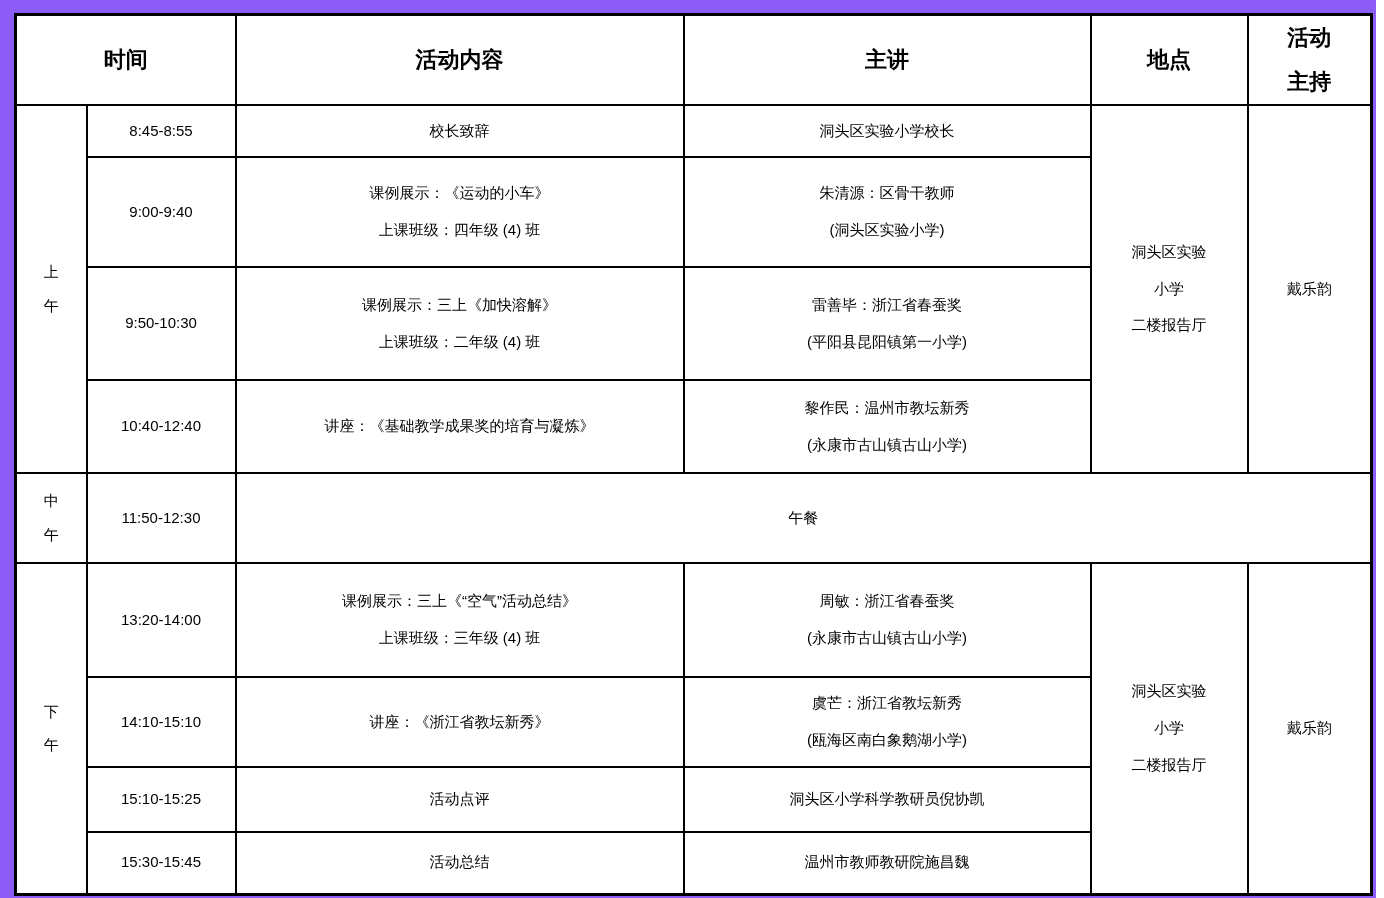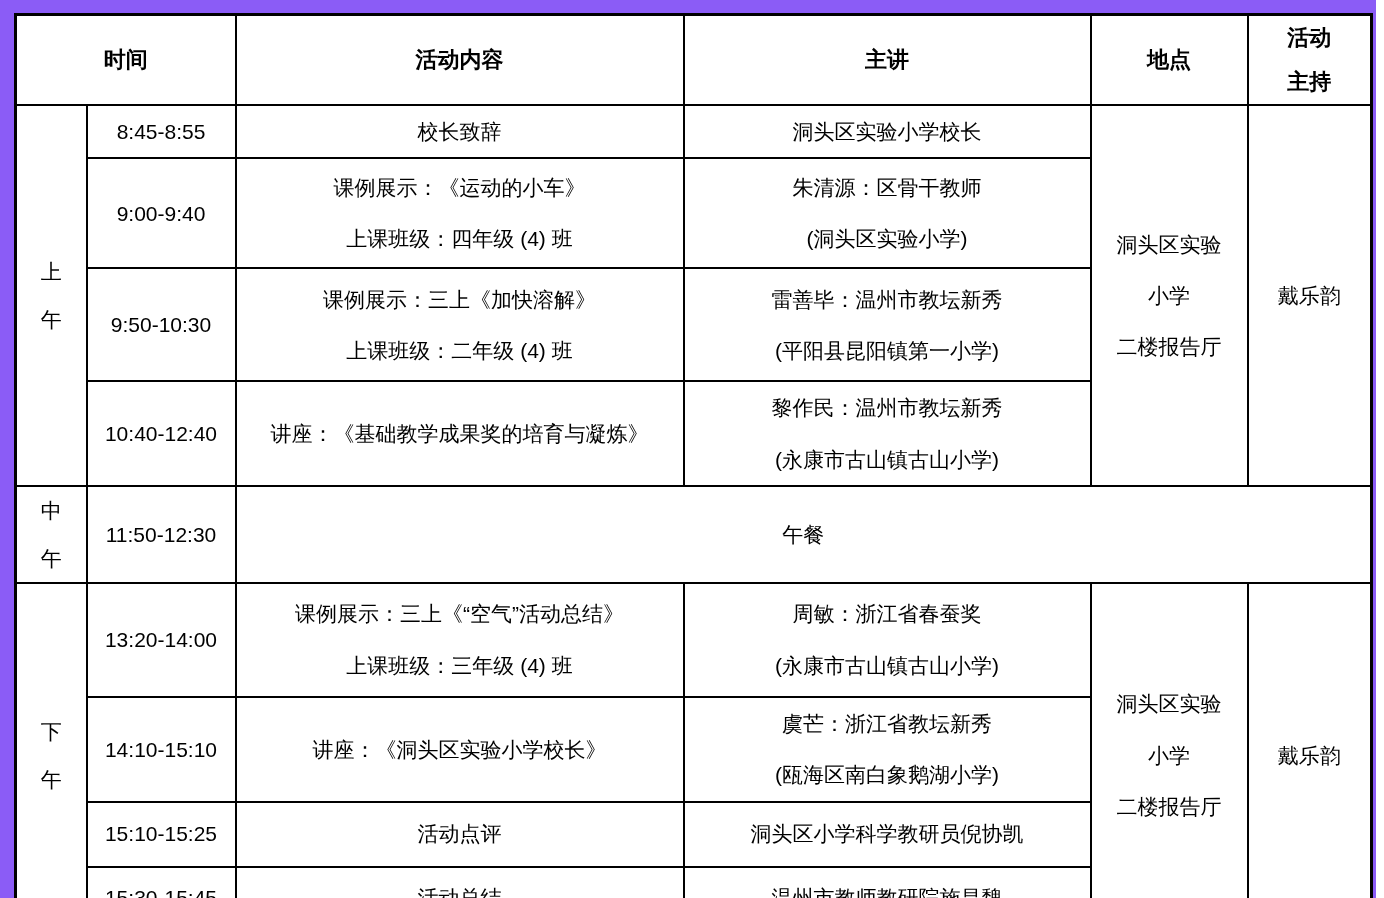--- a/index.html
+++ b/index.html
@@ -29,21 +29,21 @@
     padding: 0;
     color: #000000;
     overflow: hidden;
   }
   th {
     font-size: 22px;
     font-weight: bold;
     line-height: 2.0;
   }
   td {
-    font-size: 21px;
+    font-size: 15px;
     font-weight: normal;
     line-height: 2.45;
   }
   td.period-cell {
     line-height: 2.25;
   }
   .line { display: block; }
 </style>
 </head>
 <body>
@@ -97,21 +97,21 @@
         <span class="line">(洞头区实验小学)</span>
       </td>
     </tr>
     <tr style="height:113px">
       <td>9:50-10:30</td>
       <td>
         <span class="line">课例展示：三上《加快溶解》</span>
         <span class="line">上课班级：二年级 (4) 班</span>
       </td>
       <td>
-        <span class="line">雷善毕：温州市教坛新秀</span>
+        <span class="line">雷善毕：浙江省春蚕奖</span>
         <span class="line">(平阳县昆阳镇第一小学)</span>
       </td>
     </tr>
     <tr style="height:93px">
       <td>10:40-12:40</td>
       <td>讲座：《基础教学成果奖的培育与凝炼》</td>
       <td>
         <span class="line">黎作民：温州市教坛新秀</span>
         <span class="line">(永康市古山镇古山小学)</span>
       </td>
@@ -142,21 +142,21 @@
       </td>
       <td rowspan="4">
         <span class="line">洞头区实验</span>
         <span class="line">小学</span>
         <span class="line">二楼报告厅</span>
       </td>
       <td rowspan="4">戴乐韵</td>
     </tr>
     <tr style="height:90px">
       <td>14:10-15:10</td>
-      <td>讲座：《洞头区实验小学校长》</td>
+      <td>讲座：《浙江省教坛新秀》</td>
       <td>
         <span class="line">虞芒：浙江省教坛新秀</span>
         <span class="line">(瓯海区南白象鹅湖小学)</span>
       </td>
     </tr>
     <tr style="height:65px">
       <td>15:10-15:25</td>
       <td>活动点评</td>
       <td>洞头区小学科学教研员倪协凯</td>
     </tr>

